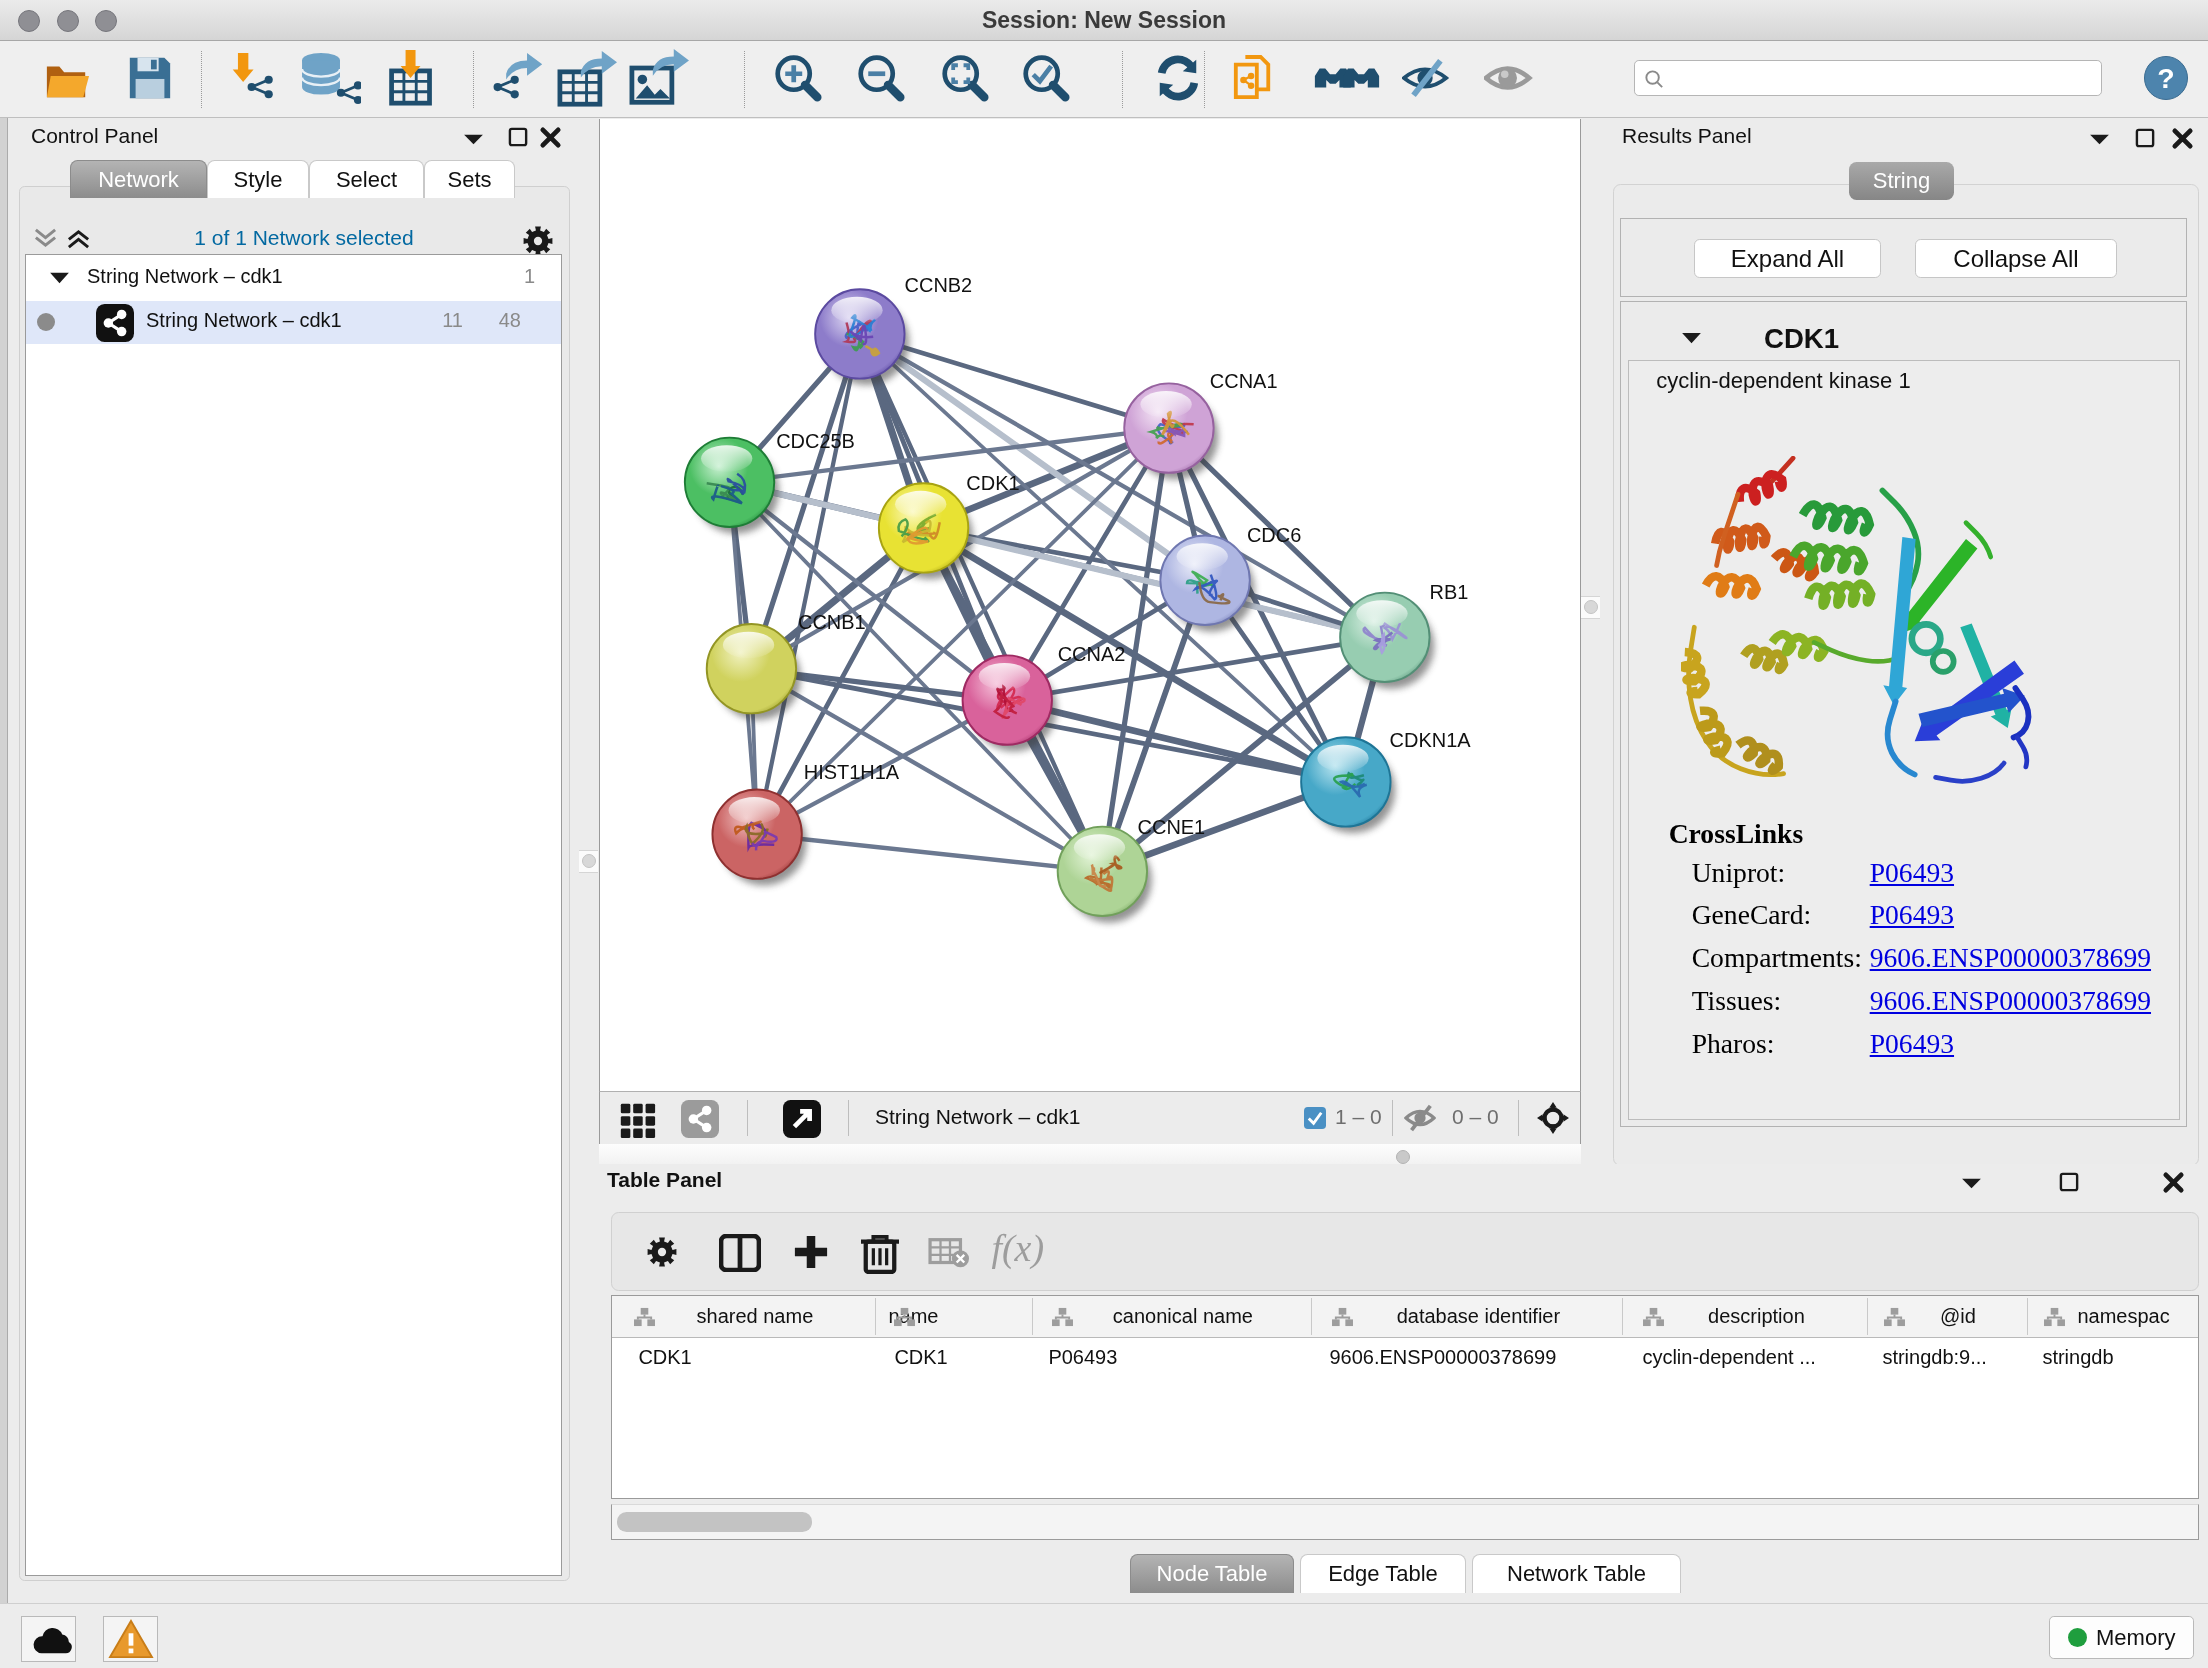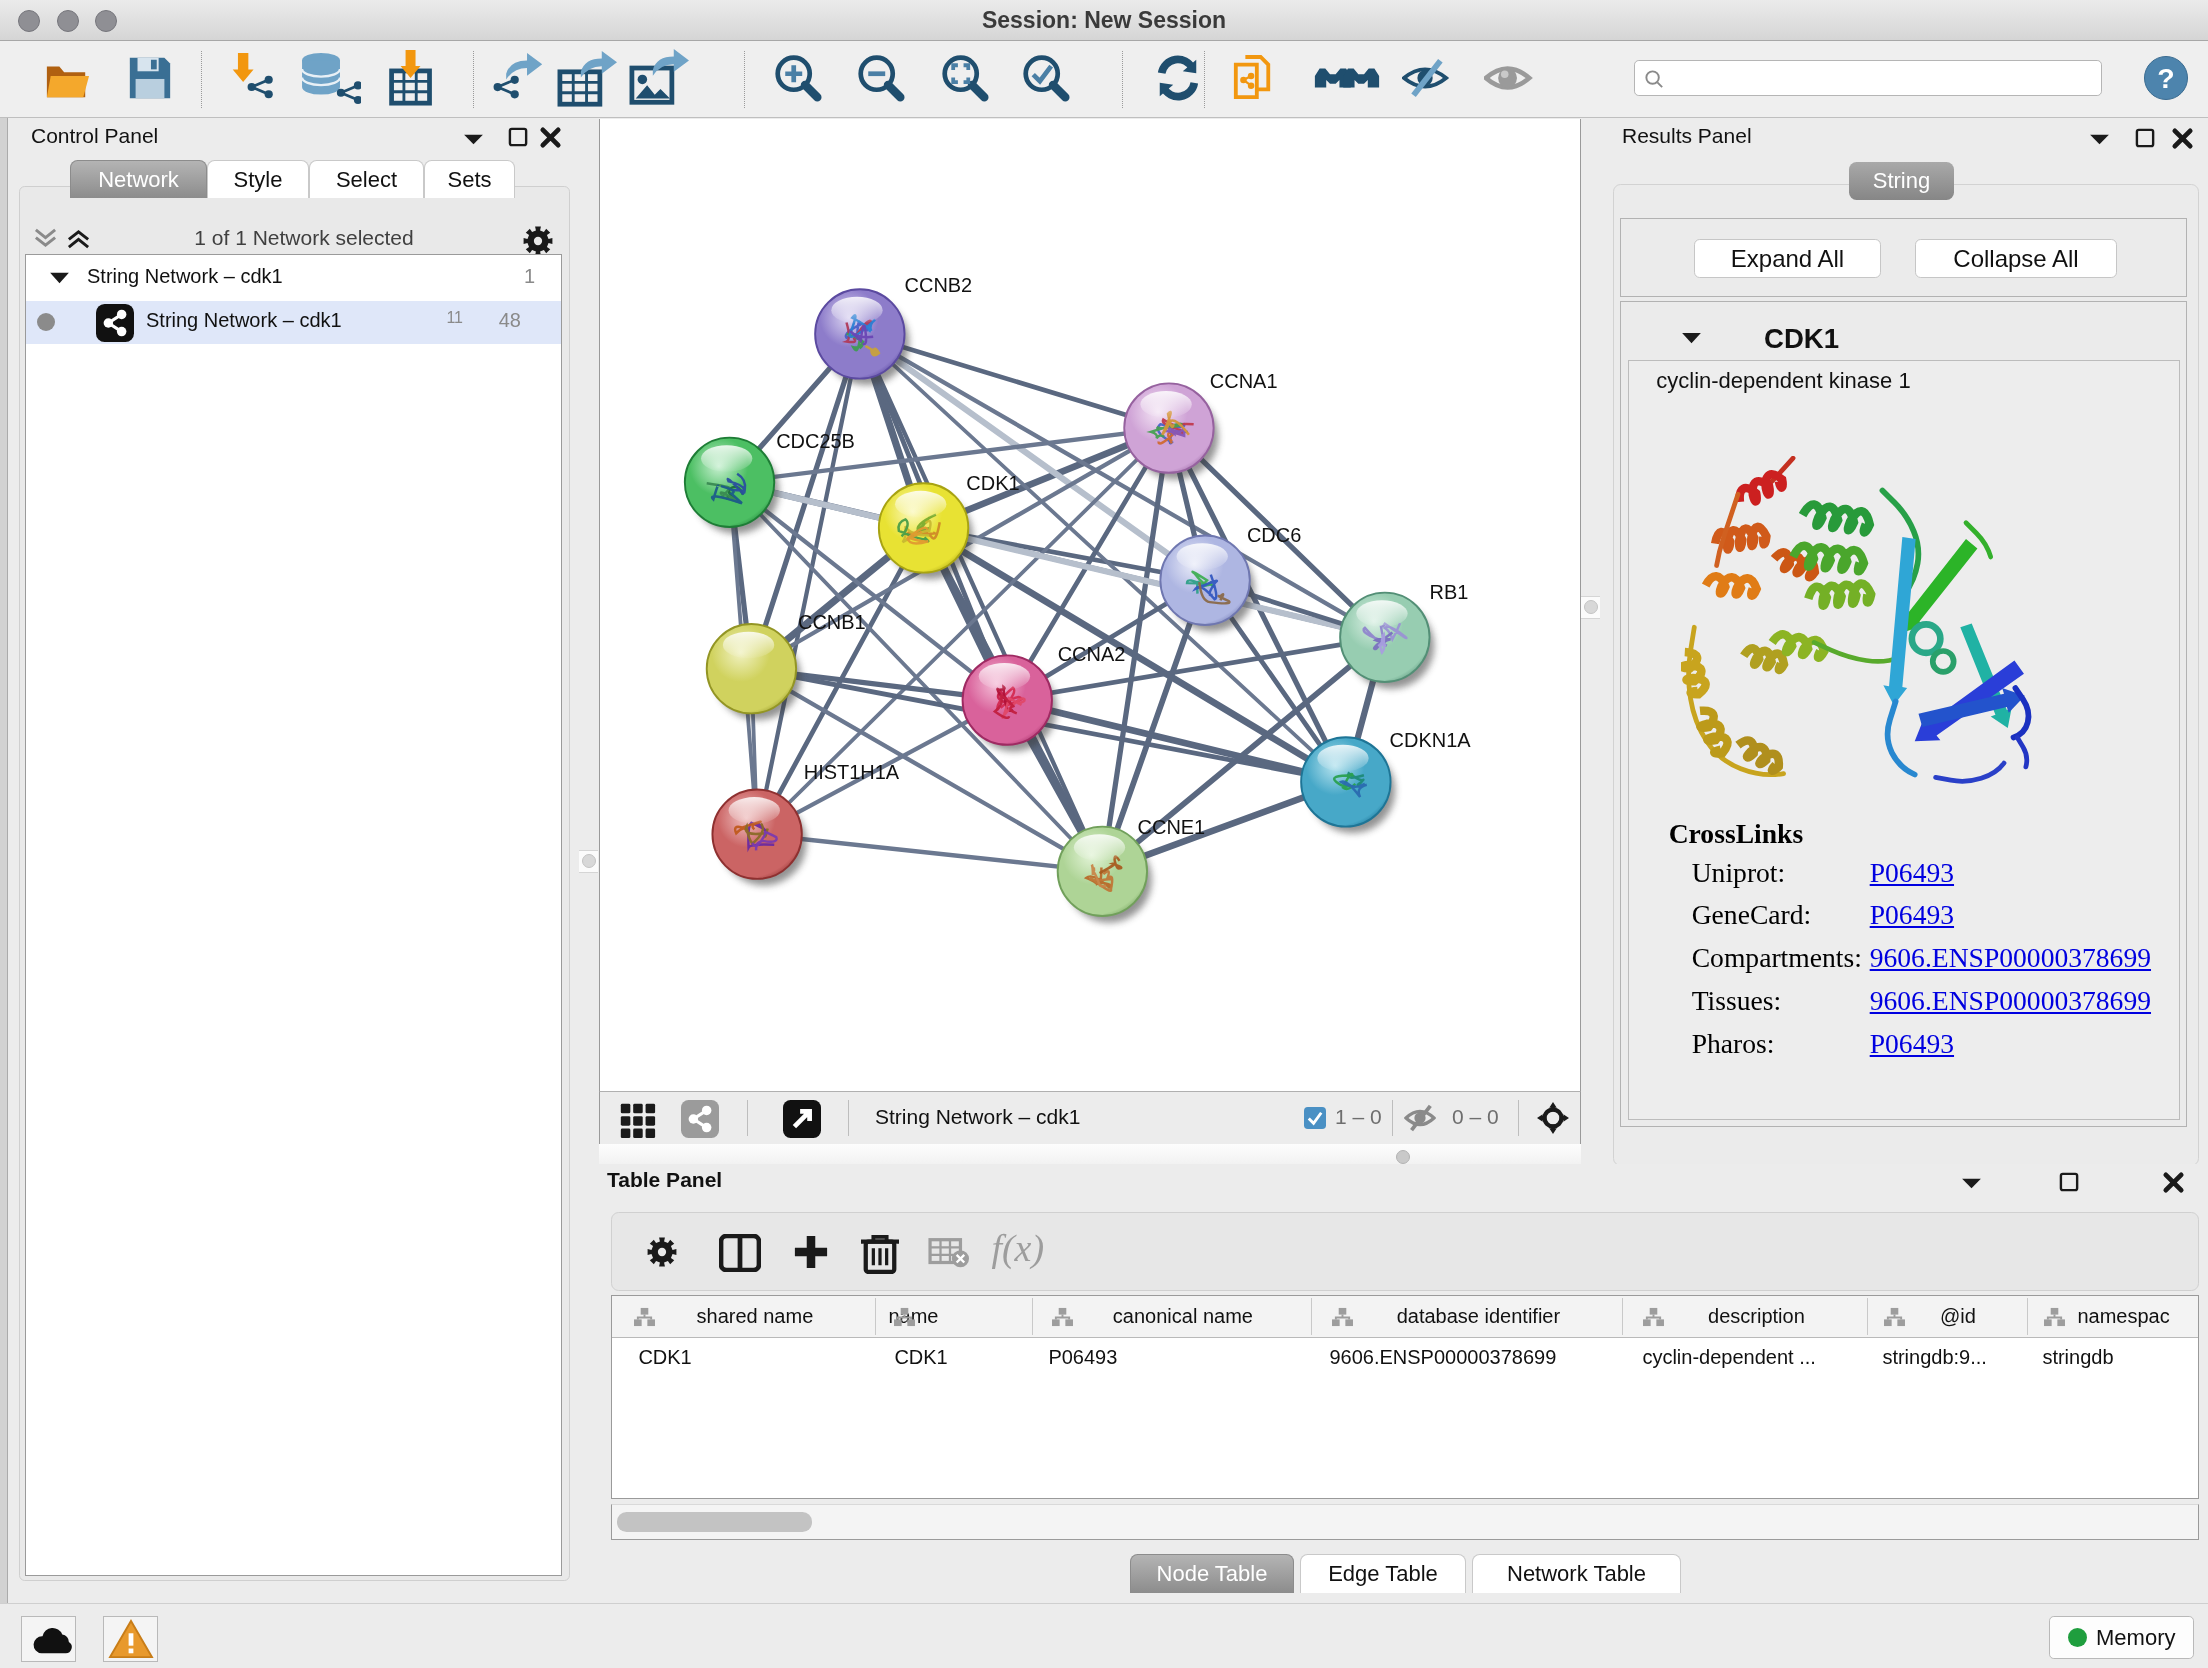--- a/index.html
+++ b/index.html
@@ -13,21 +13,21 @@
   #title{width:100%;text-align:center;top:6.7px;font-size:23px;font-weight:600;color:#3a3a3a;}
   
   #toolbar{left:0;top:41px;width:2208px;height:76px;background:#efefef;border-bottom:1px solid #bfbfbf;}
   .tbsep{top:9.5px;width:0;height:57px;border-left:1.9px dotted #9a9a9a;}
   #searchbox{left:1634px;top:19px;width:466px;height:34px;background:#fff;border:1px solid #b5b5b5;border-radius:4.8px;}
   #searchbox svg{position:absolute;left:7.6px;top:6.7px;}
   #helpbtn{left:2144px;top:15px;width:42px;height:42px;border-radius:50%;background:#4d84ad;color:#fff;
     font-weight:bold;font-size:28.5px;text-align:center;line-height:42px;border:1px solid #3b6c91;}
   
   .ptitle{font-size:21px;color:#111;}
-  .pctl{font-size:21px;color:#404040;}
+  .pctl{font-size:21px;color:#0369a1;}
   .tab{z-index:3;height:38px;border-radius:7.6px 7.6px 0 0;border:1px solid #c9c9c9;border-bottom:none;background:#fff;
      text-align:center;font-size:22px;color:#111;line-height:38px;box-sizing:border-box;}
   .tabsel{background:linear-gradient(#b4b4b4,#8c8c8c);color:#fff;border-color:#8c8c8c;}
   
   #cp-hdr{left:31px;top:124px;}
   #cp-box{left:19px;top:186px;width:549px;height:1393px;background:#e9e9e9;border:1px solid #cfcfcf;border-radius:5.7px;}
   #cp-list{left:25px;top:254px;width:535px;height:1320px;background:#fff;border:1px solid #9a9a9a;}
   .cprow{left:0;width:100%;height:43px;}
   
   #canvas{left:599px;top:119px;width:980px;height:972px;background:#fff;border-left:1px solid #9a9a9a;border-right:1px solid #9a9a9a;}
@@ -232,21 +232,21 @@
   <div class="cprow abs" style="top:46px;background:#dfe7f9;">
     <div class="abs" style="left:11.4px;top:12.4px;width:18px;height:18px;border-radius:50%;background:#8b8b8b;"></div>
     <svg class="abs" style="left:70px;top:2.9px;" width="38" height="38" viewBox="0 0 40 40">
         <rect x="0" y="0" width="40" height="40" rx="9" fill="#111"></rect>
         <circle cx="13" cy="20" r="5" fill="#fff"></circle>
         <circle cx="27" cy="11" r="5" fill="#fff"></circle>
         <circle cx="27" cy="29" r="5" fill="#fff"></circle>
         <path d="M13 20 L27 11 M13 20 L27 29" stroke="#fff" stroke-width="3.4"></path>
       </svg>
     <div class="abs" style="left:120px;top:7.6px;font-size:20px;color:#111;">String Network – cdk1</div>
-    <div class="abs" style="left:399px;top:7.6px;width:38px;text-align:right;font-size:16px;color:#8a8a8a;">11</div>
+    <div class="abs" style="left:399px;top:7.6px;width:38px;text-align:right;font-size:20px;color:#8a8a8a;">11</div>
     <div class="abs" style="left:457px;top:7.6px;width:38px;text-align:right;font-size:20px;color:#8a8a8a;">48</div>
   </div>
 </div>
 
 <div class="abs" style="left:579px;top:850px;width:19px;height:21px;background:#fbfbfb;border-top:1px solid #d5d5d5;border-bottom:1px solid #d5d5d5;z-index:6;"></div>
 <div class="abs" style="left:582px;top:854px;width:12.4px;height:12.4px;border-radius:50%;background:#d8d8d8;border:1px solid #c4c4c4;z-index:7;"></div>
 <div class="abs" style="left:1581px;top:596px;width:19px;height:21px;background:#fbfbfb;border-top:1px solid #d5d5d5;border-bottom:1px solid #d5d5d5;z-index:6;"></div>
 <div class="abs" style="left:1584px;top:600px;width:12.4px;height:12.4px;border-radius:50%;background:#d8d8d8;border:1px solid #c4c4c4;z-index:7;"></div>
 <div class="abs" style="left:1396px;top:1150px;width:12.4px;height:12.4px;border-radius:50%;background:#c9c9c9;border:1px solid #b3b3b3;z-index:6;"></div>
 

